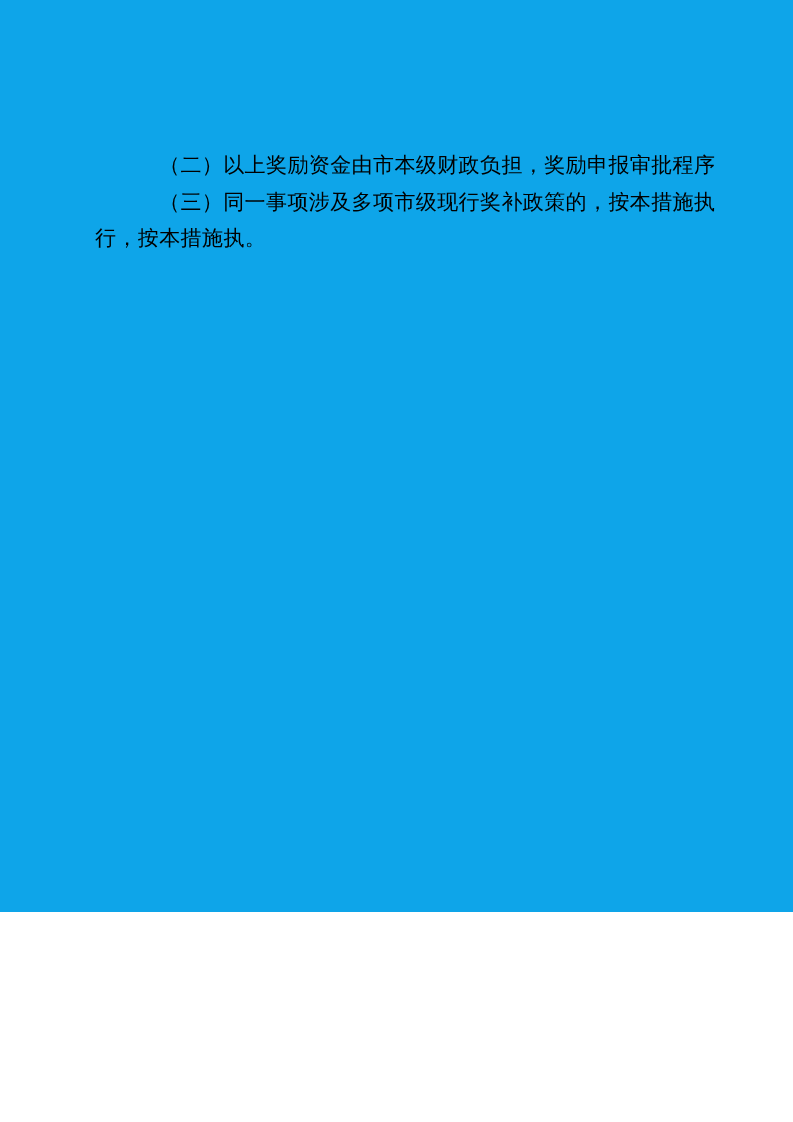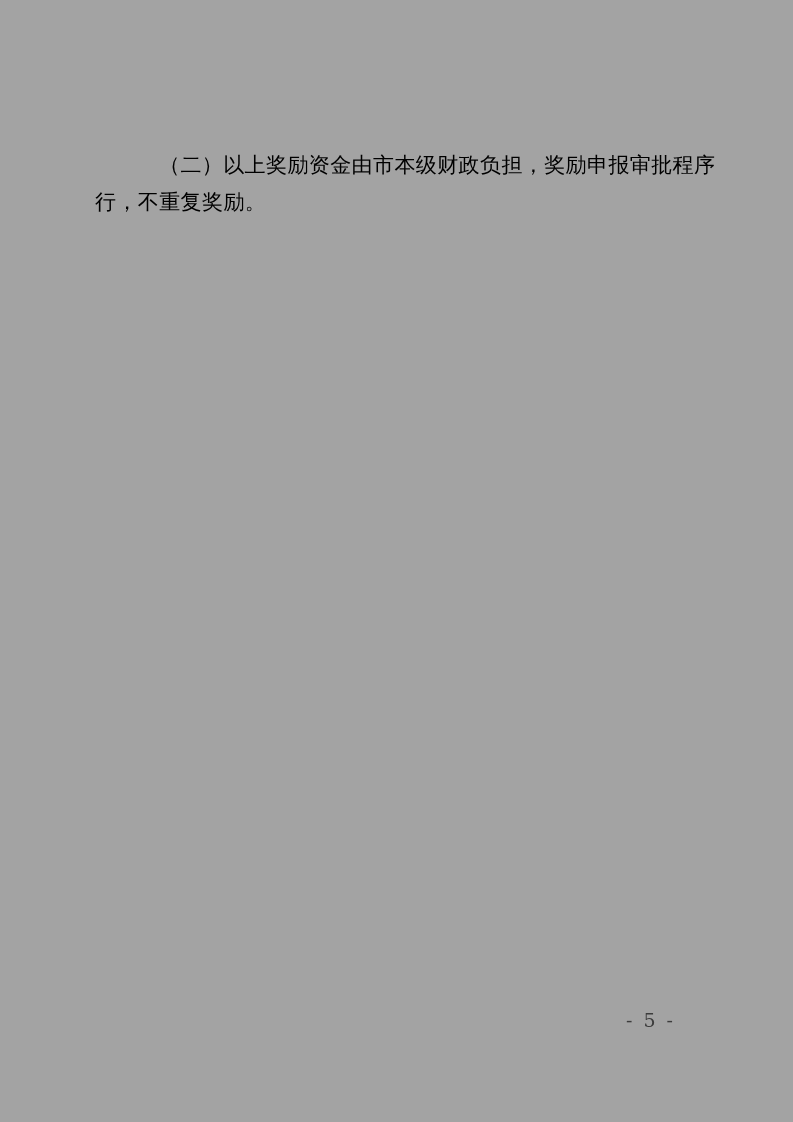--- a/index.html
+++ b/index.html
@@ -3,22 +3,22 @@
 <meta charset="utf-8">
 <style>
   html, body {
     margin: 0;
     padding: 0;
     background: #ffffff;
   }
   .page {
     position: relative;
     width: 793px;
-    height: 1122px;
-    background: #a3a3a3;
+    height: 912px;
+    background: #0ea5e9;
     overflow: hidden;
     font-family: "Liberation Sans", "DejaVu Sans", sans-serif;
   }
   .doc-body {
     position: absolute;
     left: 95px;
     top: 147px;
     width: 615px;
     color: #000000;
   }
@@ -52,20 +52,21 @@
 
 <div class="page">
 
   <div class="doc-body">
 
     <div class="para">
       <div class="doc-line first-line">（二）以上奖励资金由市本级财政负担，奖励申报审批程序</div>
     </div>
 
     <div class="para">
-      <div class="doc-line">行，不重复奖励。</div>
+      <div class="doc-line first-line">（三）同一事项涉及多项市级现行奖补政策的，按本措施执</div>
+      <div class="doc-line">行，按本措施执。</div>
     </div>
 
   </div>
 
   <div class="page-footer">- 5 -</div>
 
 </div>
 
 </body></html>

